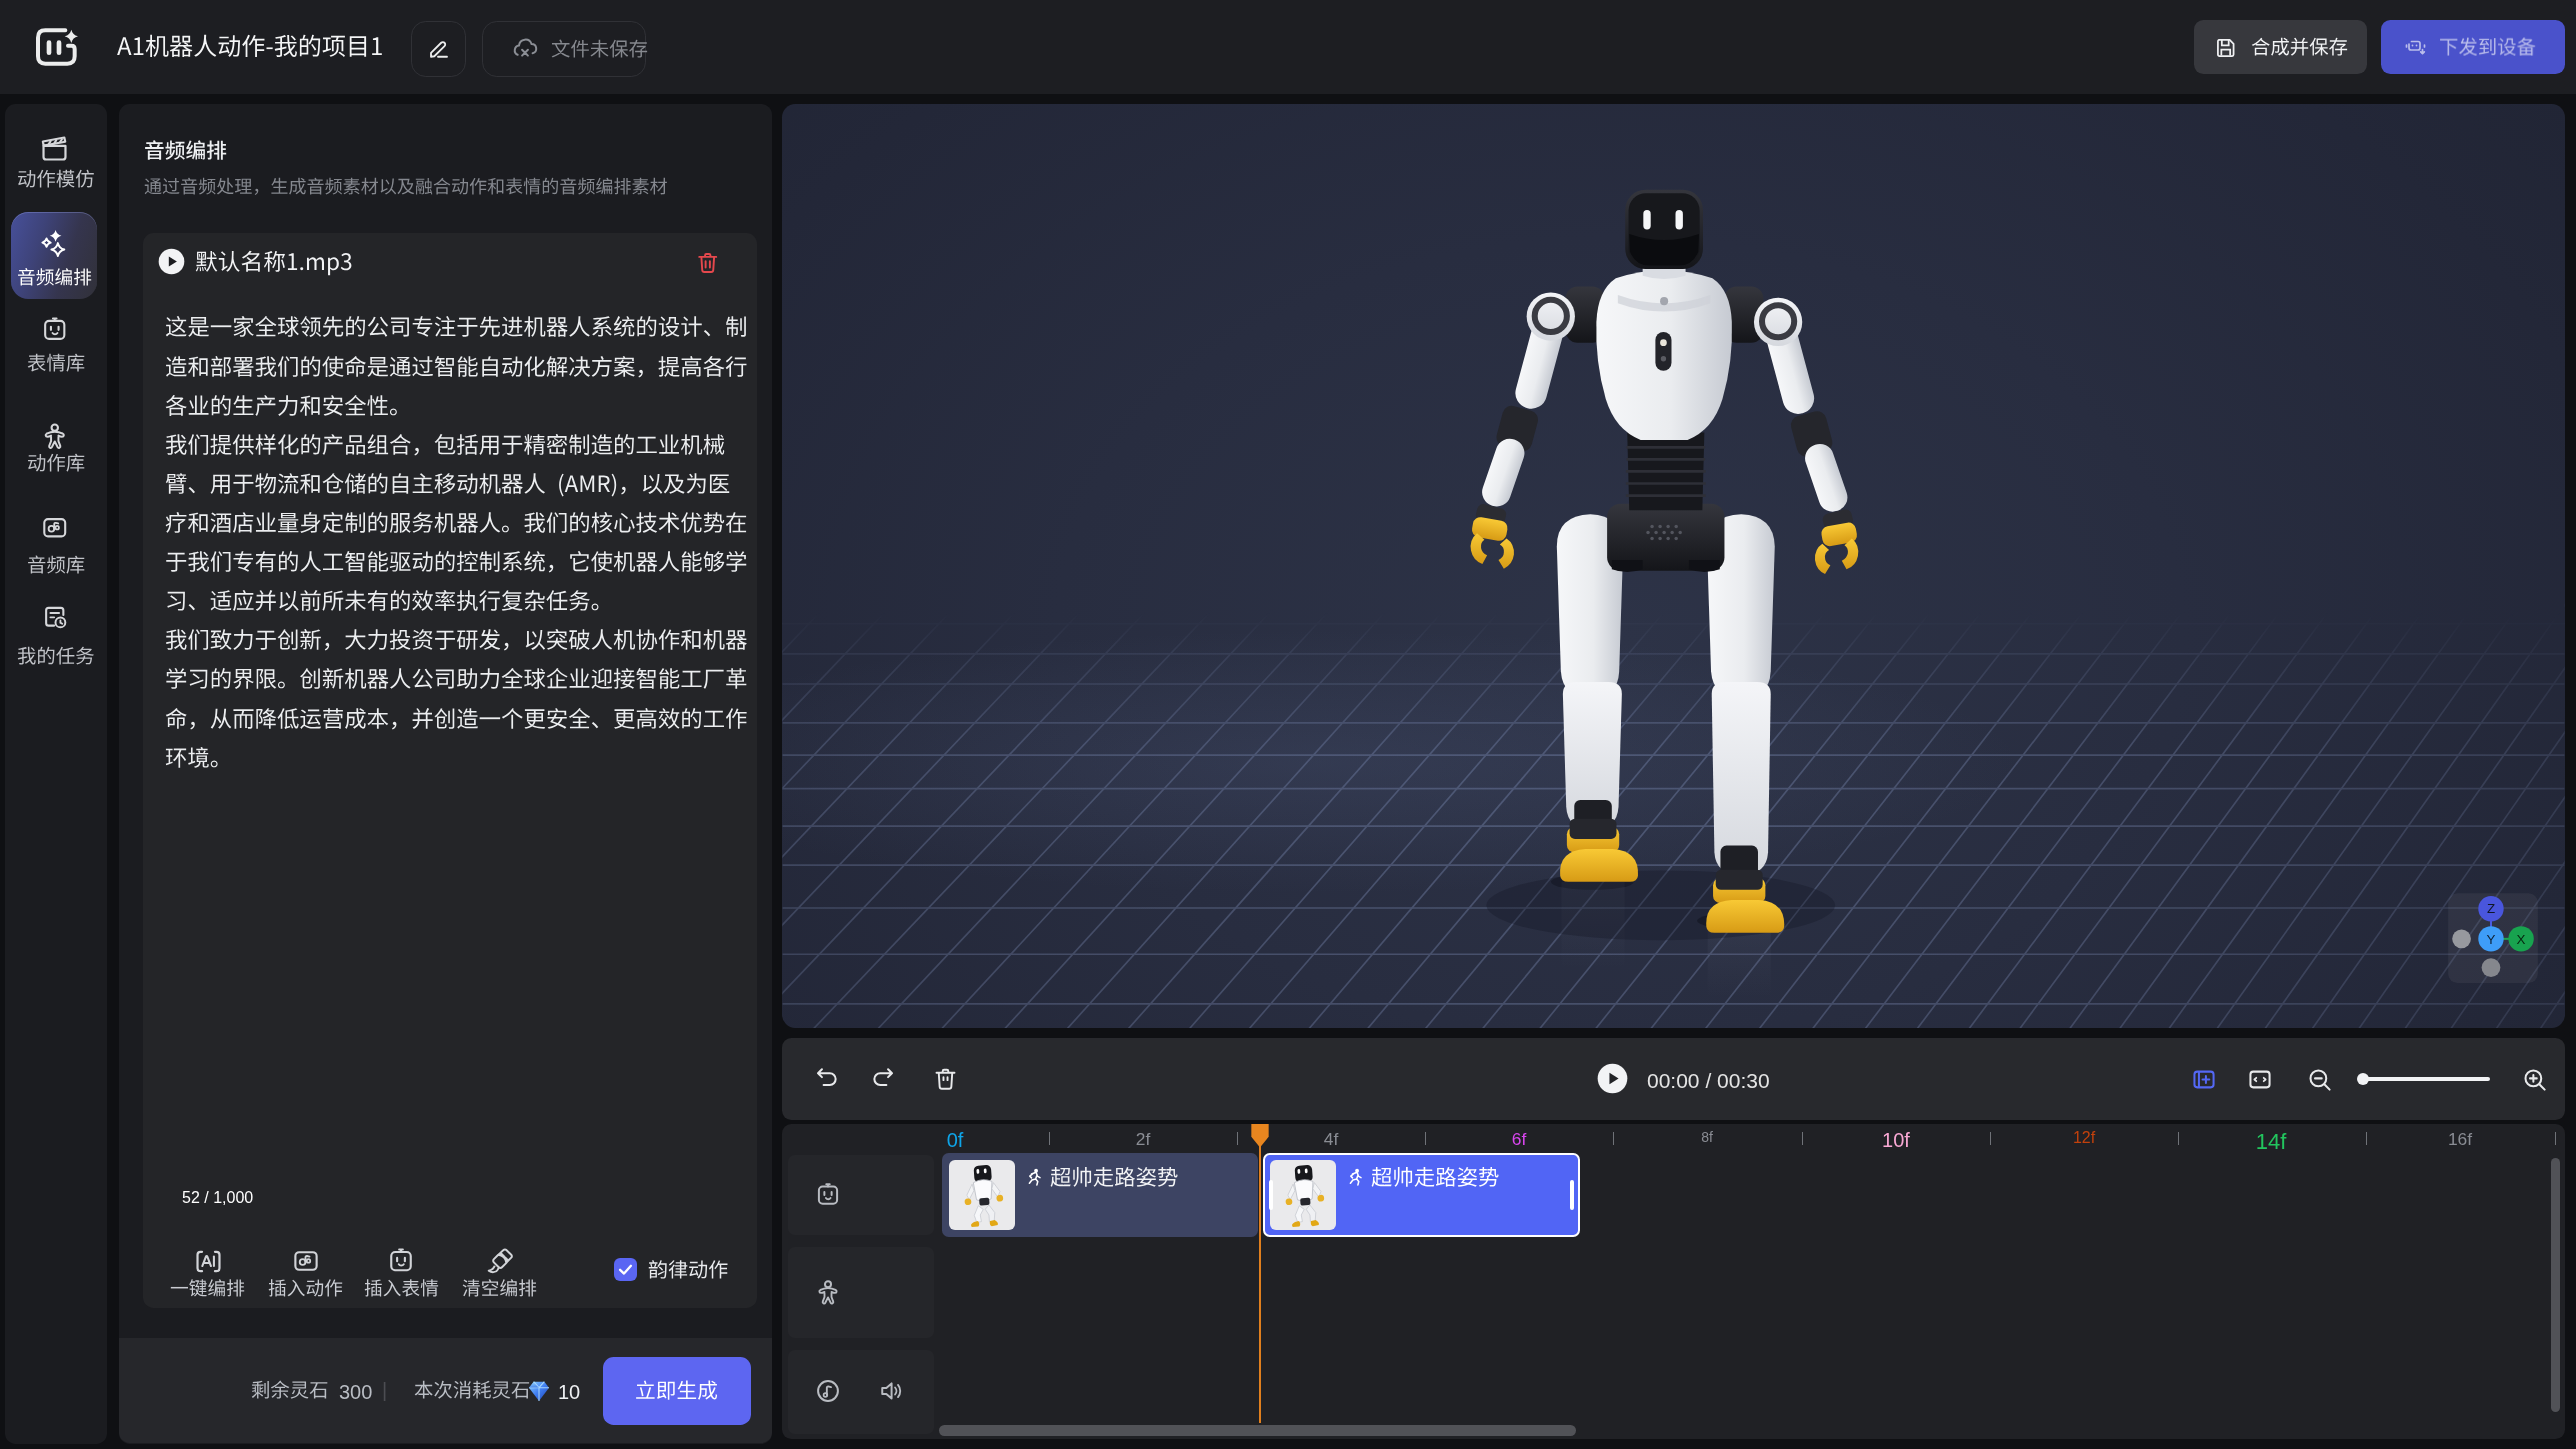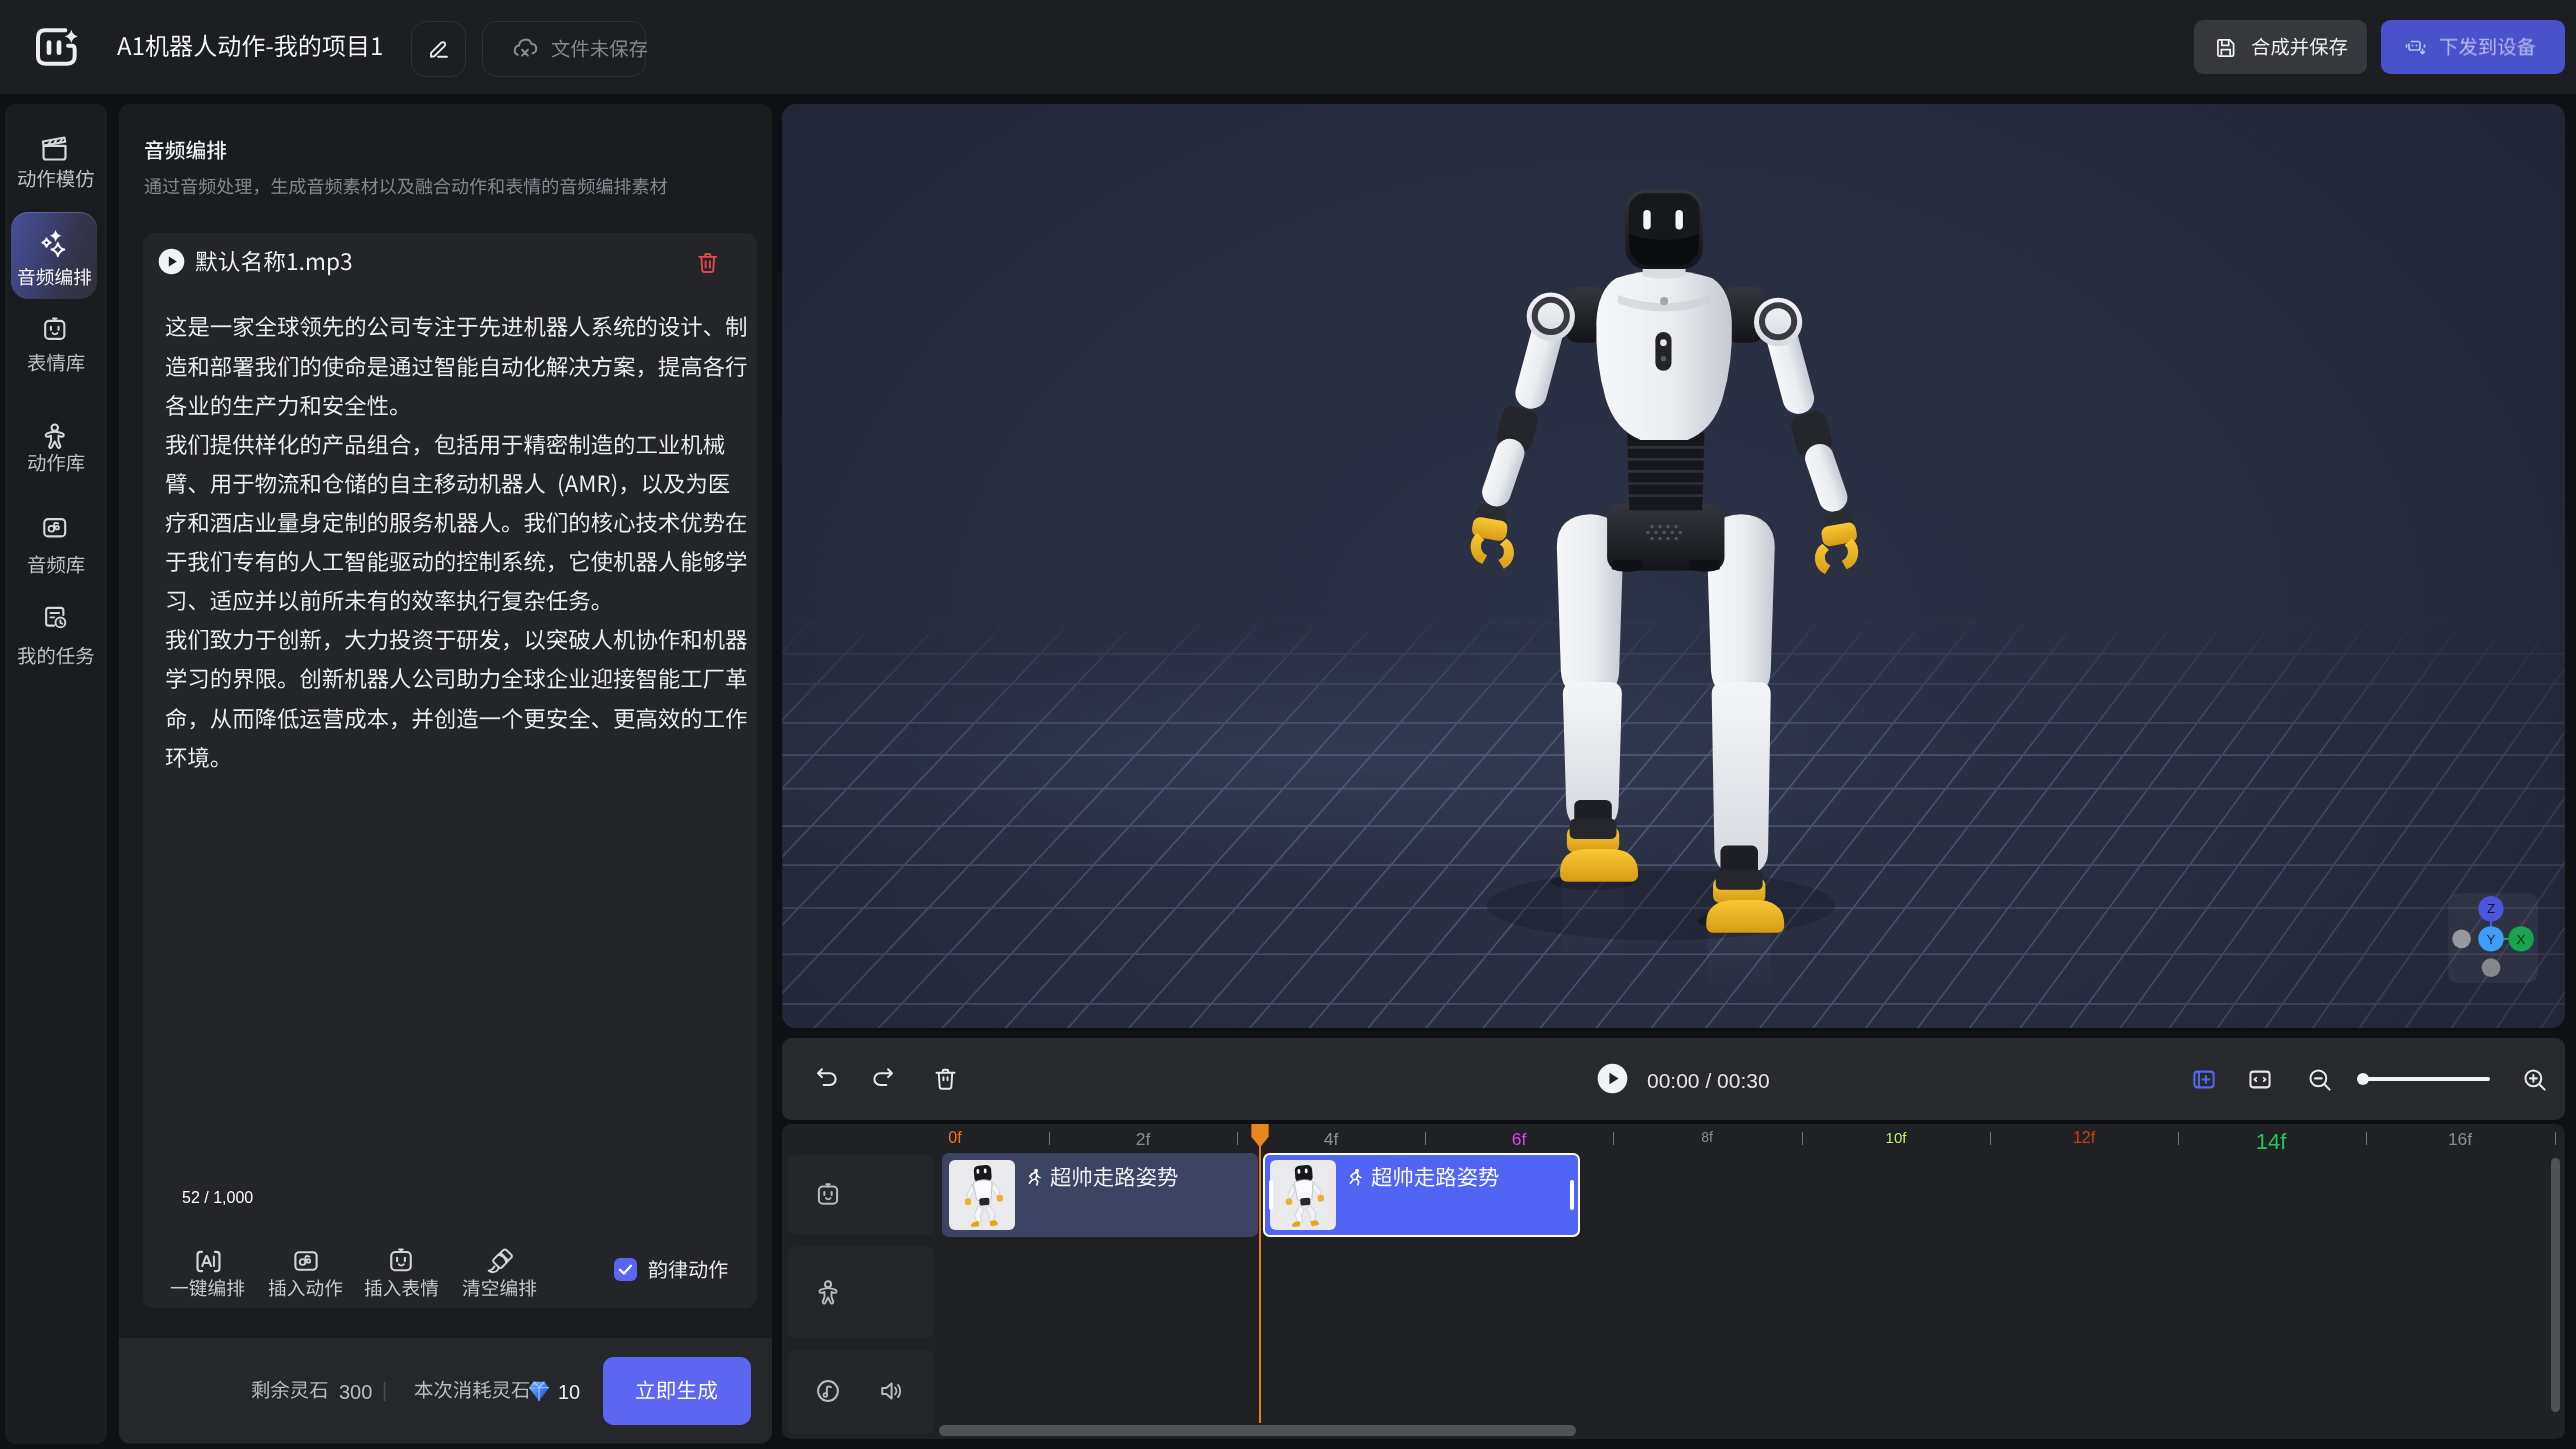--- a/index.html
+++ b/index.html
@@ -906,26 +906,26 @@
 <path d="M8 11 h6" stroke="#e8e9eb" stroke-width="1.8" stroke-linecap="round"></path>
 </svg>
 <div class="abs" style="left:2359px;top:1077px;width:131px;height:4px;border-radius:2px;background:#f2f3f5"></div>
 <div class="abs" style="left:2357px;top:1073px;width:12px;height:12px;border-radius:50%;background:#f2f3f5"></div>
 <svg class="abs" style="left:2521px;top:1066px" width="27" height="27" viewBox="0 0 24 24">
 <circle cx="11" cy="11" r="7" fill="none" stroke="#e8e9eb" stroke-width="1.8"></circle>
 <path d="M16.5 16.5 L21 21" stroke="#e8e9eb" stroke-width="1.8" stroke-linecap="round"></path>
 <path d="M8 11 h6 M11 8 v6" stroke="#e8e9eb" stroke-width="1.8" stroke-linecap="round"></path>
 </svg>
 <div class="abs" style="left:782px;top:1124px;width:1783px;height:315px;background:#202125;border-radius:9.4px;overflow:hidden"></div>
-<div class="lat" style="left:955px;top:1129px;font-size:16px;color:#f97316;transform:translateX(-50%)">0f</div>
+<div class="lat" style="left:955px;top:1129px;font-size:20px;color:#0ea5e9;transform:translateX(-50%)">0f</div>
 <div class="lat" style="left:1143px;top:1129px;font-size:17.4px;color:#8a8d94;transform:translateX(-50%)">2f</div>
 <div class="lat" style="left:1331px;top:1129px;font-size:17.4px;color:#8a8d94;transform:translateX(-50%)">4f</div>
 <div class="lat" style="left:1519px;top:1129px;font-size:17.4px;color:#d946ef;transform:translateX(-50%)">6f</div>
 <div class="lat" style="left:1707px;top:1129px;font-size:14px;color:#8a8d94;transform:translateX(-50%)">8f</div>
-<div class="lat" style="left:1896px;top:1129px;font-size:15px;color:#bef264;transform:translateX(-50%)">10f</div>
+<div class="lat" style="left:1896px;top:1129px;font-size:20px;color:#f9a8d4;transform:translateX(-50%)">10f</div>
 <div class="lat" style="left:2084px;top:1129px;font-size:16px;color:#c2410c;transform:translateX(-50%)">12f</div>
 <div class="lat" style="left:2271px;top:1129px;font-size:22px;color:#22c55e;transform:translateX(-50%)">14f</div>
 <div class="lat" style="left:2460px;top:1129px;font-size:17.4px;color:#8a8d94;transform:translateX(-50%)">16f</div>
 <div class="abs" style="left:1049px;top:1132px;width:1.3px;height:13.4px;background:#6f7278"></div>
 <div class="abs" style="left:1237px;top:1132px;width:1.3px;height:13.4px;background:#6f7278"></div>
 <div class="abs" style="left:1425px;top:1132px;width:1.3px;height:13.4px;background:#6f7278"></div>
 <div class="abs" style="left:1613px;top:1132px;width:1.3px;height:13.4px;background:#6f7278"></div>
 <div class="abs" style="left:1802px;top:1132px;width:1.3px;height:13.4px;background:#6f7278"></div>
 <div class="abs" style="left:1990px;top:1132px;width:1.3px;height:13.4px;background:#6f7278"></div>
 <div class="abs" style="left:2178px;top:1132px;width:1.3px;height:13.4px;background:#6f7278"></div>

